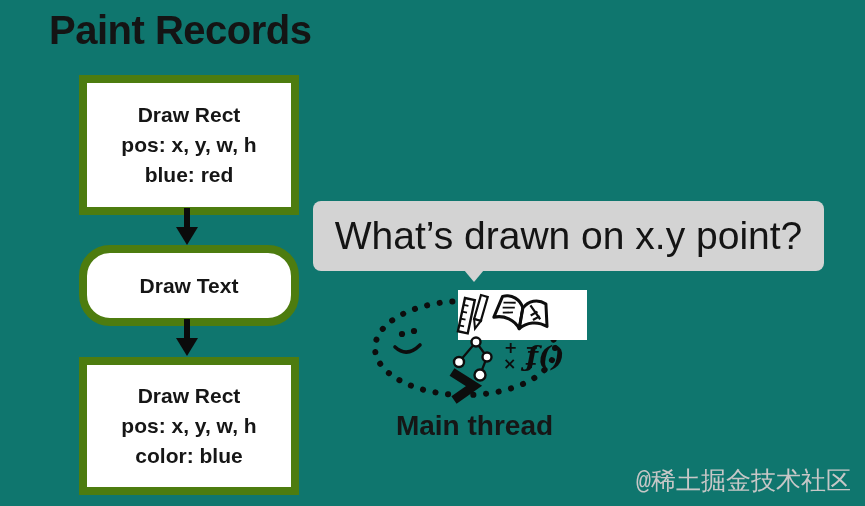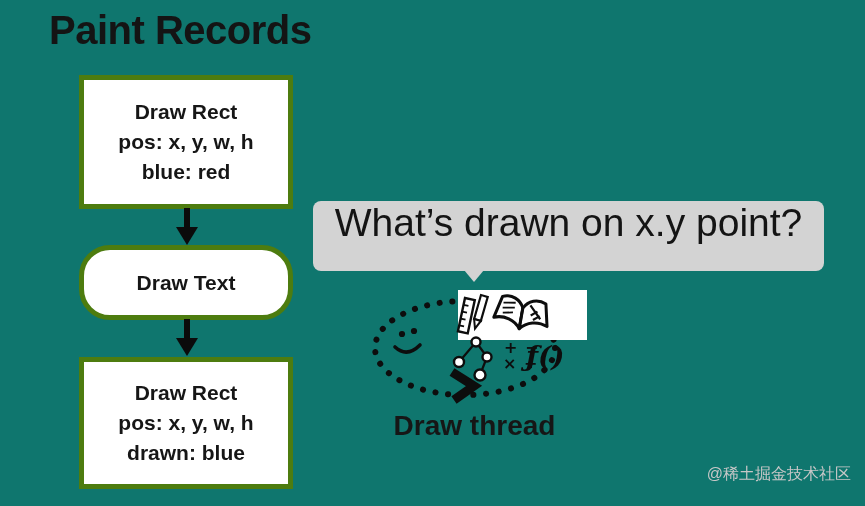--- a/index.html
+++ b/index.html
@@ -6,37 +6,37 @@
   .canvas{
     position:relative;width:865px;height:506px;background:#0f766e;
     overflow:hidden;font-family:"Liberation Sans",sans-serif;color:#0d0d0d;
   }
   .title{
     position:absolute;left:49px;top:8px;margin:0;
     font-size:40px;font-weight:bold;letter-spacing:-0.5px;color:#141414;
   }
   .flow-box{
     position:absolute;left:79px;width:204px;
-    border:5px solid #4d7c0f;background:#ffffff;
+    border:8px solid #4d7c0f;background:#ffffff;
     display:flex;flex-direction:column;justify-content:center;align-items:center;
   }
   .box1{top:75px;height:124px;}
   .box2{top:245px;height:65px;border-radius:31px;}
   .box3{top:357px;height:122px;}
   .box-line{
     font-size:21px;font-weight:bold;line-height:30px;color:#161616;
     white-space:nowrap;
   }
   .flow-arrow{position:absolute;left:175px;width:24px;height:38px;}
   .arrow1{top:208px;}
   .arrow2{top:319px;}
   .bubble{
     position:absolute;left:313px;top:201px;width:511px;height:70px;
     background:#d3d3d3;border-radius:8px;
-    display:flex;align-items:flex-start;justify-content:center;
+    display:flex;align-items:center;justify-content:center;
   }
   .bubble-text{font-size:39px;color:#141414;white-space:nowrap;}
   .bubble-tail{
     position:absolute;left:464px;top:270px;width:0;height:0;
     border-left:10px solid transparent;border-right:10px solid transparent;
     border-top:12px solid #d3d3d3;
   }
   .doodle{position:absolute;left:362px;top:290px;width:225px;height:120px;}
   .doodle-label{
     position:absolute;left:362px;top:410px;width:225px;text-align:center;
@@ -45,22 +45,22 @@
   .doodle-math{
     font-family:"DejaVu Sans",sans-serif;font-size:16px;font-weight:bold;
     fill:#0d0d0d;letter-spacing:1px;
   }
   .doodle-func{
     font-family:"DejaVu Serif",serif;font-size:28px;font-weight:bold;
     font-style:italic;fill:#0d0d0d;
   }
   .watermark{
     position:absolute;right:14px;top:464px;
-    font-size:16px;color:#c7c7c7;
-    font-family:Liberation Sans, sans-serif;
+    font-size:25px;color:#c7c7c7;
+    font-family:Liberation Mono, monospace;
   }
 </style>
 </head>
 <body>
 
 <div class="canvas">
 
   <h1 class="title">Paint Records</h1>
 
   <div class="flow-box box1">
@@ -79,21 +79,21 @@
   </div>
 
   <svg class="flow-arrow arrow2" viewBox="0 0 24 38">
     <rect x="9" y="0" width="6" height="21" fill="#0b0b0b"></rect>
     <polygon points="1,19 23,19 12,37" fill="#0b0b0b"></polygon>
   </svg>
 
   <div class="flow-box box3">
     <div class="box-line">Draw Rect</div>
     <div class="box-line">pos: x, y, w, h</div>
-    <div class="box-line">drawn: blue</div>
+    <div class="box-line">color: blue</div>
   </div>
 
   <div class="bubble">
     <span class="bubble-text">What’s drawn on x.y point?</span>
   </div>
   <div class="bubble-tail"></div>
 
   <svg class="doodle" viewBox="0 0 225 120">
     <g>
       <ellipse cx="103" cy="58" rx="90" ry="47" fill="none" stroke="#0d0d0d" stroke-width="6" stroke-linecap="round" stroke-dasharray="0.1 12.6"></ellipse>
@@ -131,17 +131,17 @@
     </g>
     <g>
       <text x="142" y="63" class="doodle-math">+ −</text>
       <text x="141" y="79" class="doodle-math">× ÷</text>
     </g>
     <g>
       <text x="164" y="76" class="doodle-func">ƒ()</text>
     </g>
   </svg>
 
-  <div class="doodle-label">Draw thread</div>
+  <div class="doodle-label">Main thread</div>
 
   <div class="watermark">@稀土掘金技术社区</div>
 
 </div>
 
 </body></html>

